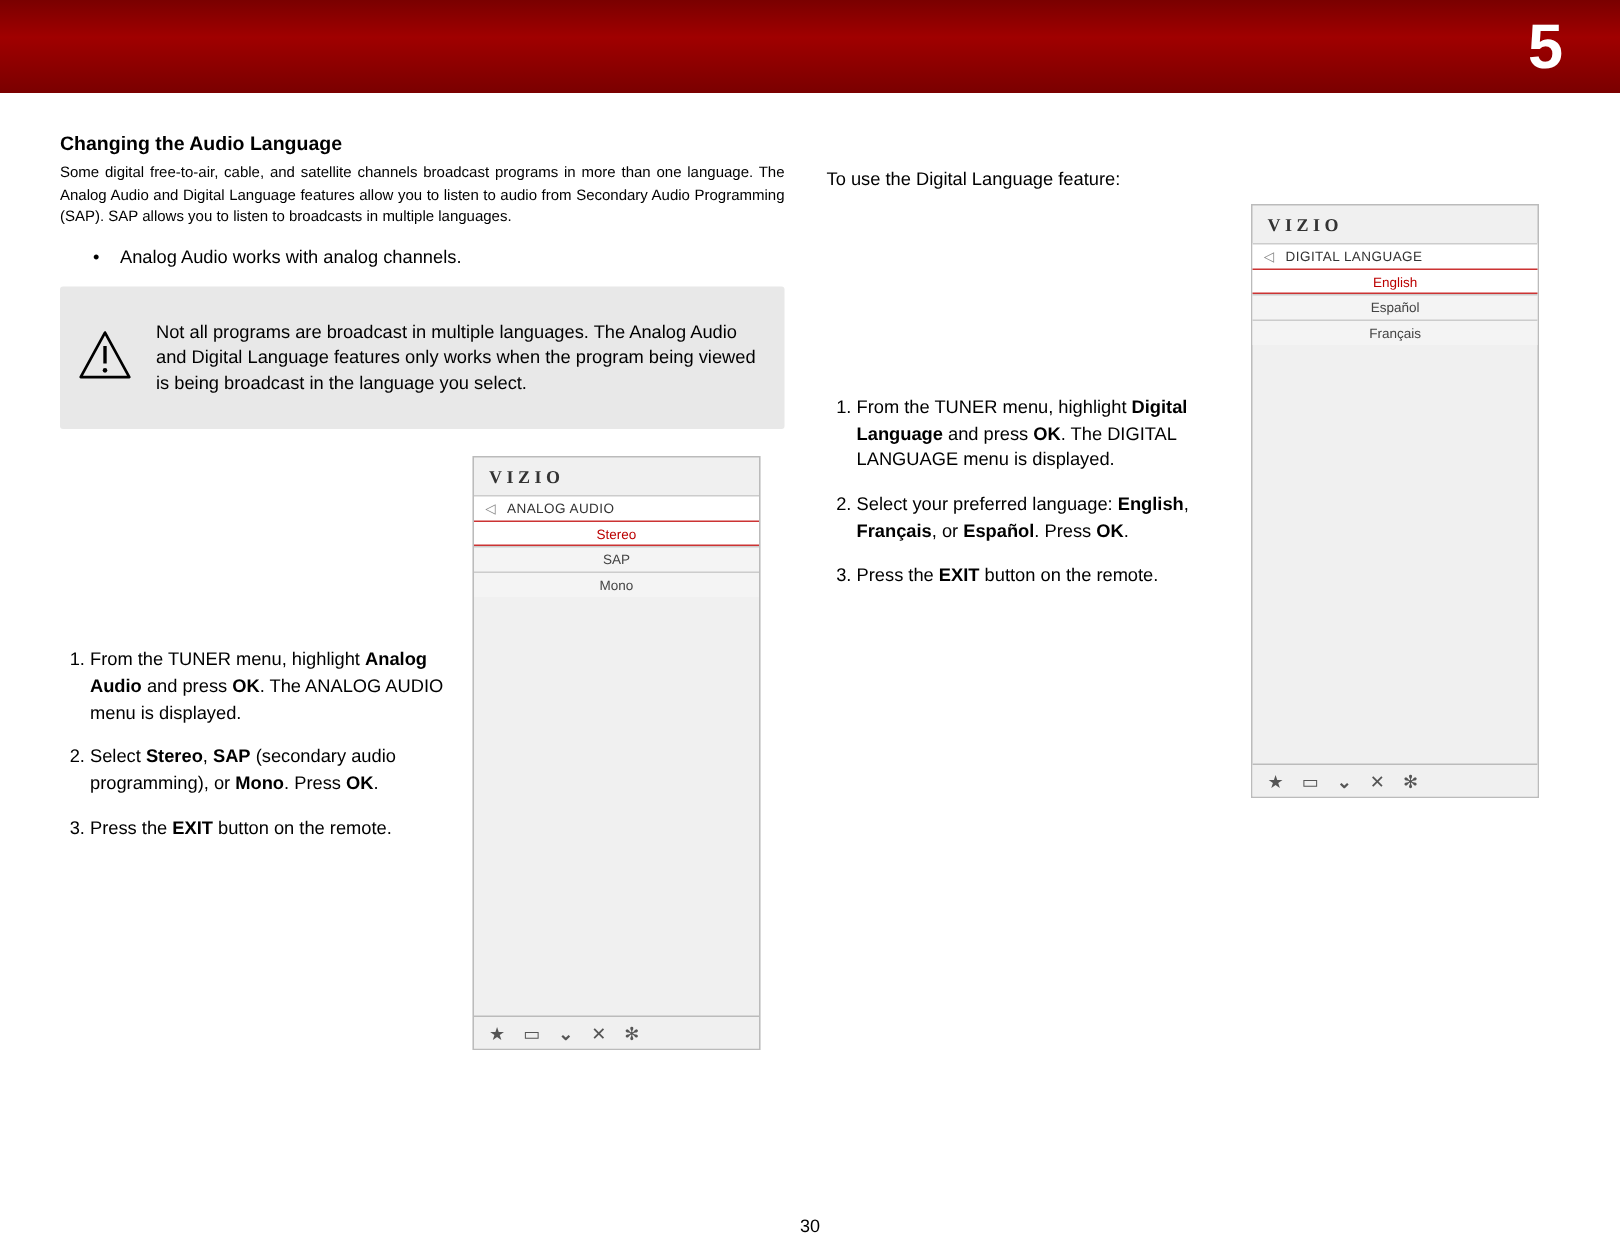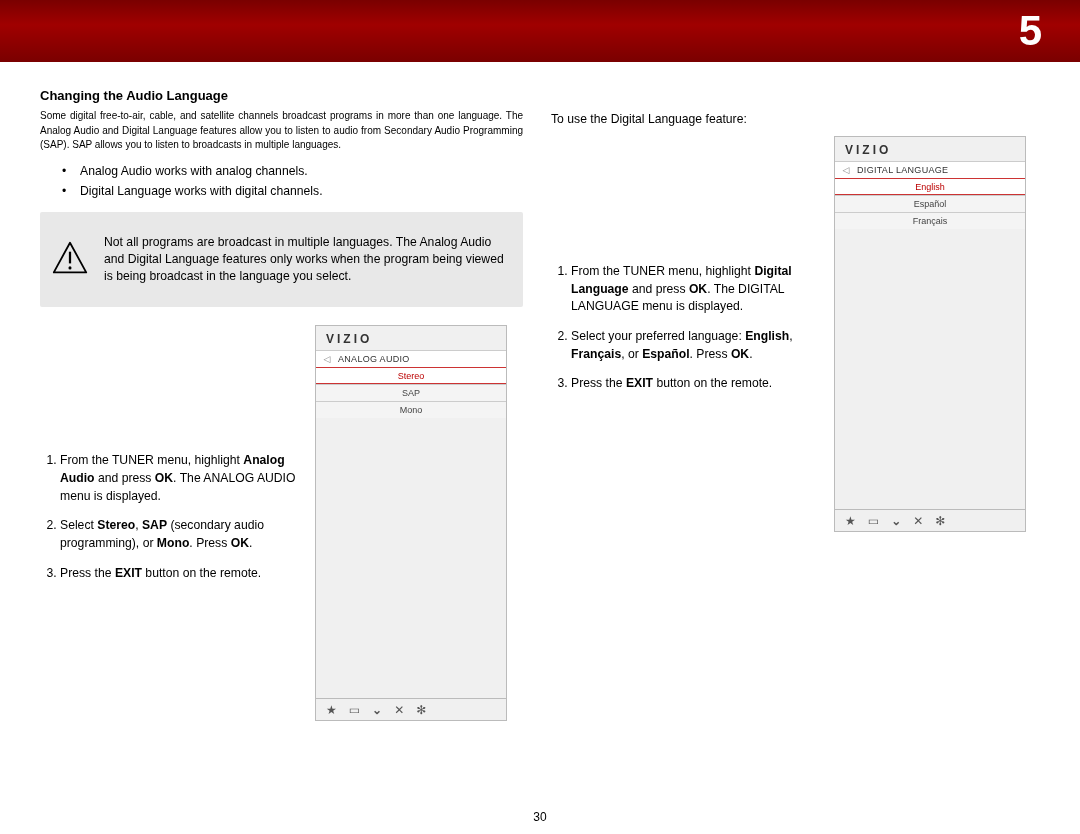--- a/index.html
+++ b/index.html
@@ -104,21 +104,21 @@
     position: relative;
   }
   .osd-tall  { height: 396px; }
   .osd-right { height: 396px; }
   .osd-brand {
     font-size: 12px;
     font-weight: bold;
     letter-spacing: 3px;
     padding: 6px 10px 4px 10px;
     color: #333;
-    font-family: Liberation Sans, sans-serif;
+    font-family: Liberation Serif, serif;
   }
   .osd-row {
     display: flex;
     align-items: center;
     height: 17px;
     border-top: 1px solid #ccc;
     font-size: 9px;
     background: #f4f4f4;
     position: relative;
   }
@@ -178,21 +178,20 @@
 </div>
 
 <div class="content">
 
   <div class="col-left">
     <div class="heading">Changing the Audio Language</div>
     <div class="para">Some digital free-to-air, cable, and satellite channels broadcast programs in more than one language. The Analog Audio and Digital Language features allow you to listen to audio from Secondary Audio Programming (SAP). SAP allows you to listen to broadcasts in multiple languages.</div>
 
     <ul class="bullets">
       <li>Analog Audio works with analog channels.</li>
-      <li>Digital Language works with digital channels.</li>
     </ul>
 
     <div class="note-box">
       <svg class="warn-icon" viewBox="0 0 40 40">
         <polygon points="20,3 38,36 2,36" fill="none" stroke="#000" stroke-width="2" stroke-linejoin="round"></polygon>
         <line x1="20" y1="13" x2="20" y2="26" stroke="#000" stroke-width="2.5"></line>
         <circle cx="20" cy="31" r="1.7" fill="#000"></circle>
       </svg>
       <div class="note-text">Not all programs are broadcast in multiple languages. The Analog Audio and Digital Language features only works when the program being viewed is being broadcast in the language you select.</div>
     </div>

